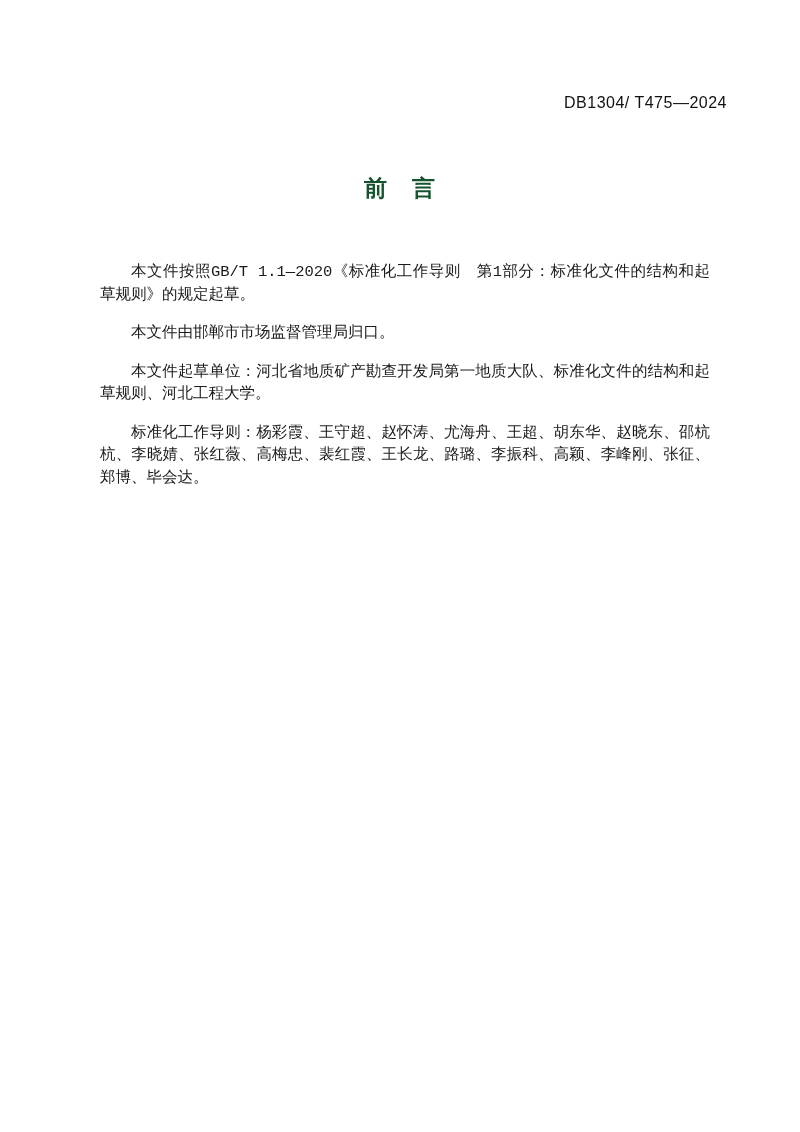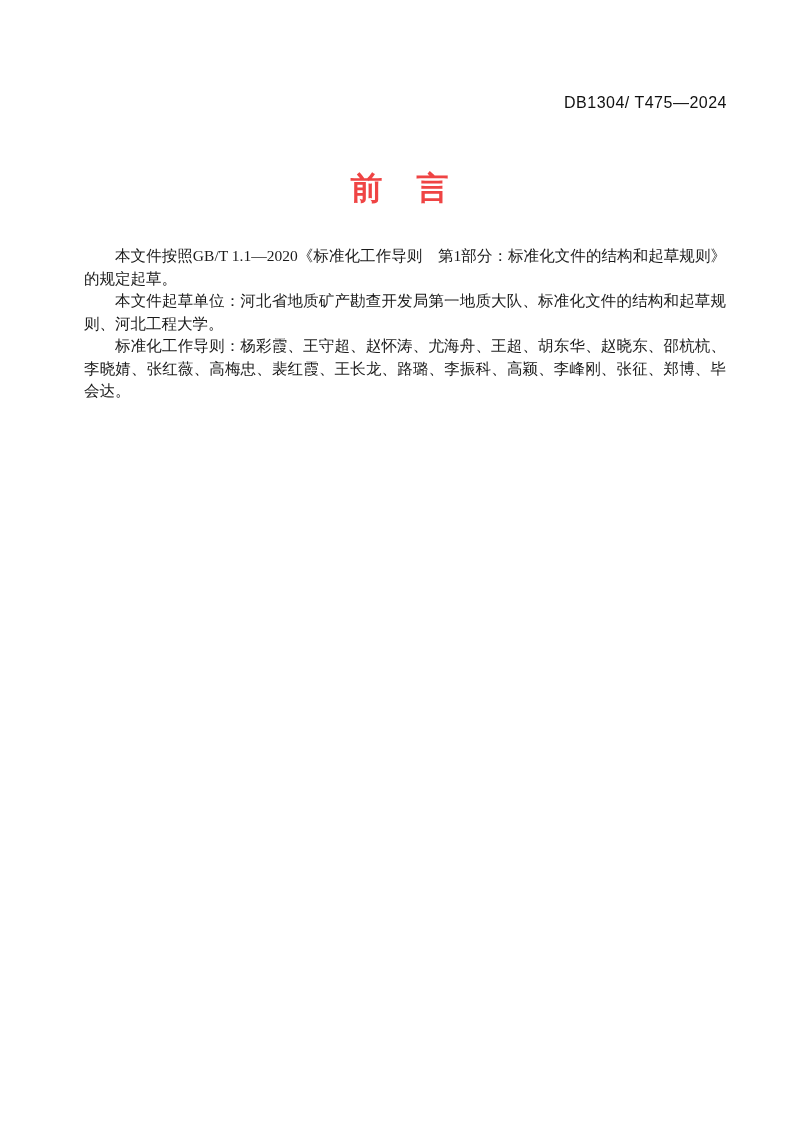--- a/index.html
+++ b/index.html
@@ -30,39 +30,40 @@
   }
   .doc-title {
     position: absolute;
     top: 172px;
     left: 0;
     width: 100%;
     margin: 0;
     text-align: center;
     font-family: "Liberation Sans", "DejaVu Sans", sans-serif;
     font-weight: 700;
-    font-size: 32px;
+    font-size: 23px;
     line-height: 32px;
-    color: #ef4444;
+    color: #14532d;
     letter-spacing: 1px;
   }
   .doc-body {
     position: absolute;
     top: 245px;
     left: 84px;
     width: 642px;
     font-size: 15.5px;
     line-height: 22.5px;
     text-align: justify;
     color: #1a1a1a;
   }
   .doc-body p {
-    margin: 0;
+    margin: 16px;
     padding: 0;
     text-indent: 2em;
+    font-family: Liberation Mono, monospace;
   }
   .page-number {
     position: absolute;
     top: 1037px;
     left: 700px;
     font-size: 15px;
     line-height: 16px;
     color: #333333;
     font-family: "Liberation Serif", "DejaVu Serif", serif;
   }
@@ -71,19 +72,20 @@
 <body>
 
 <div class="page">
 
   <div class="doc-code">DB1304/ T475—2024</div>
 
   <h1 class="doc-title">前　言</h1>
 
   <div class="doc-body">
     <p>本文件按照GB/T 1.1—2020《标准化工作导则　第1部分：标准化文件的结构和起草规则》的规定起草。</p>
+    <p>本文件由邯郸市市场监督管理局归口。</p>
     <p>本文件起草单位：河北省地质矿产勘查开发局第一地质大队、标准化文件的结构和起草规则、河北工程大学。</p>
     <p>标准化工作导则：杨彩霞、王守超、赵怀涛、尤海舟、王超、胡东华、赵晓东、邵杭杭、李晓婧、张红薇、高梅忠、裴红霞、王长龙、路璐、李振科、高颖、李峰刚、张征、郑博、毕会达。</p>
   </div>
 
   <div class="page-number">I</div>
 
 </div>
 
 </body></html>

